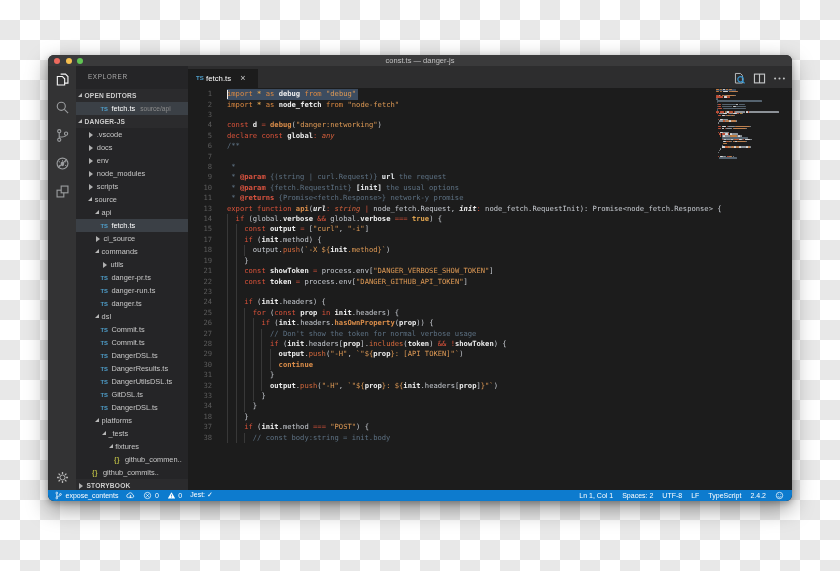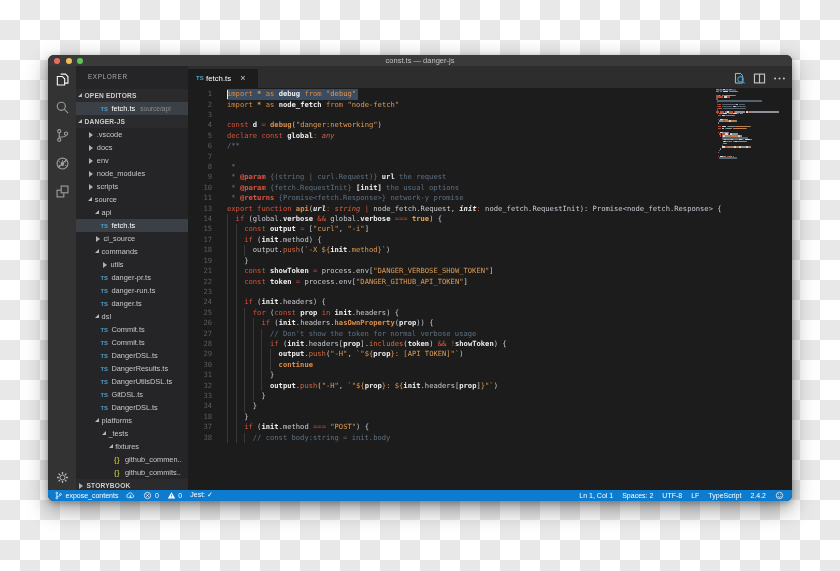--- a/index.html
+++ b/index.html
@@ -292,21 +292,21 @@
           <span class="sb-label">_tests</span>
         </div>
         <div class="sb-row " style="padding-left: 33.7px;">
           <span class="twisty expanded" style="margin: -1px 2.5px 0px -1px;"></span>
           <span class="sb-label">fixtures</span>
         </div>
         <div class="sb-row " style="padding-left: 38px;">
           <span class="fileicon json">{}</span>
           <span class="sb-label">github_commen..</span>
         </div>
-        <div class="sb-row " style="padding-left: 38px;">
+        <div class="sb-row " style="padding-left: 16px;">
           <span class="fileicon json">{}</span>
           <span class="sb-label">github_commits..</span>
         </div>
         <div class="sb-row section" style="padding-left: 3px;">
           <span class="twisty collapsed"></span>
           <span class="sb-sec-label">STORYBOOK</span>
         </div>
       </div>
   </div>
 

